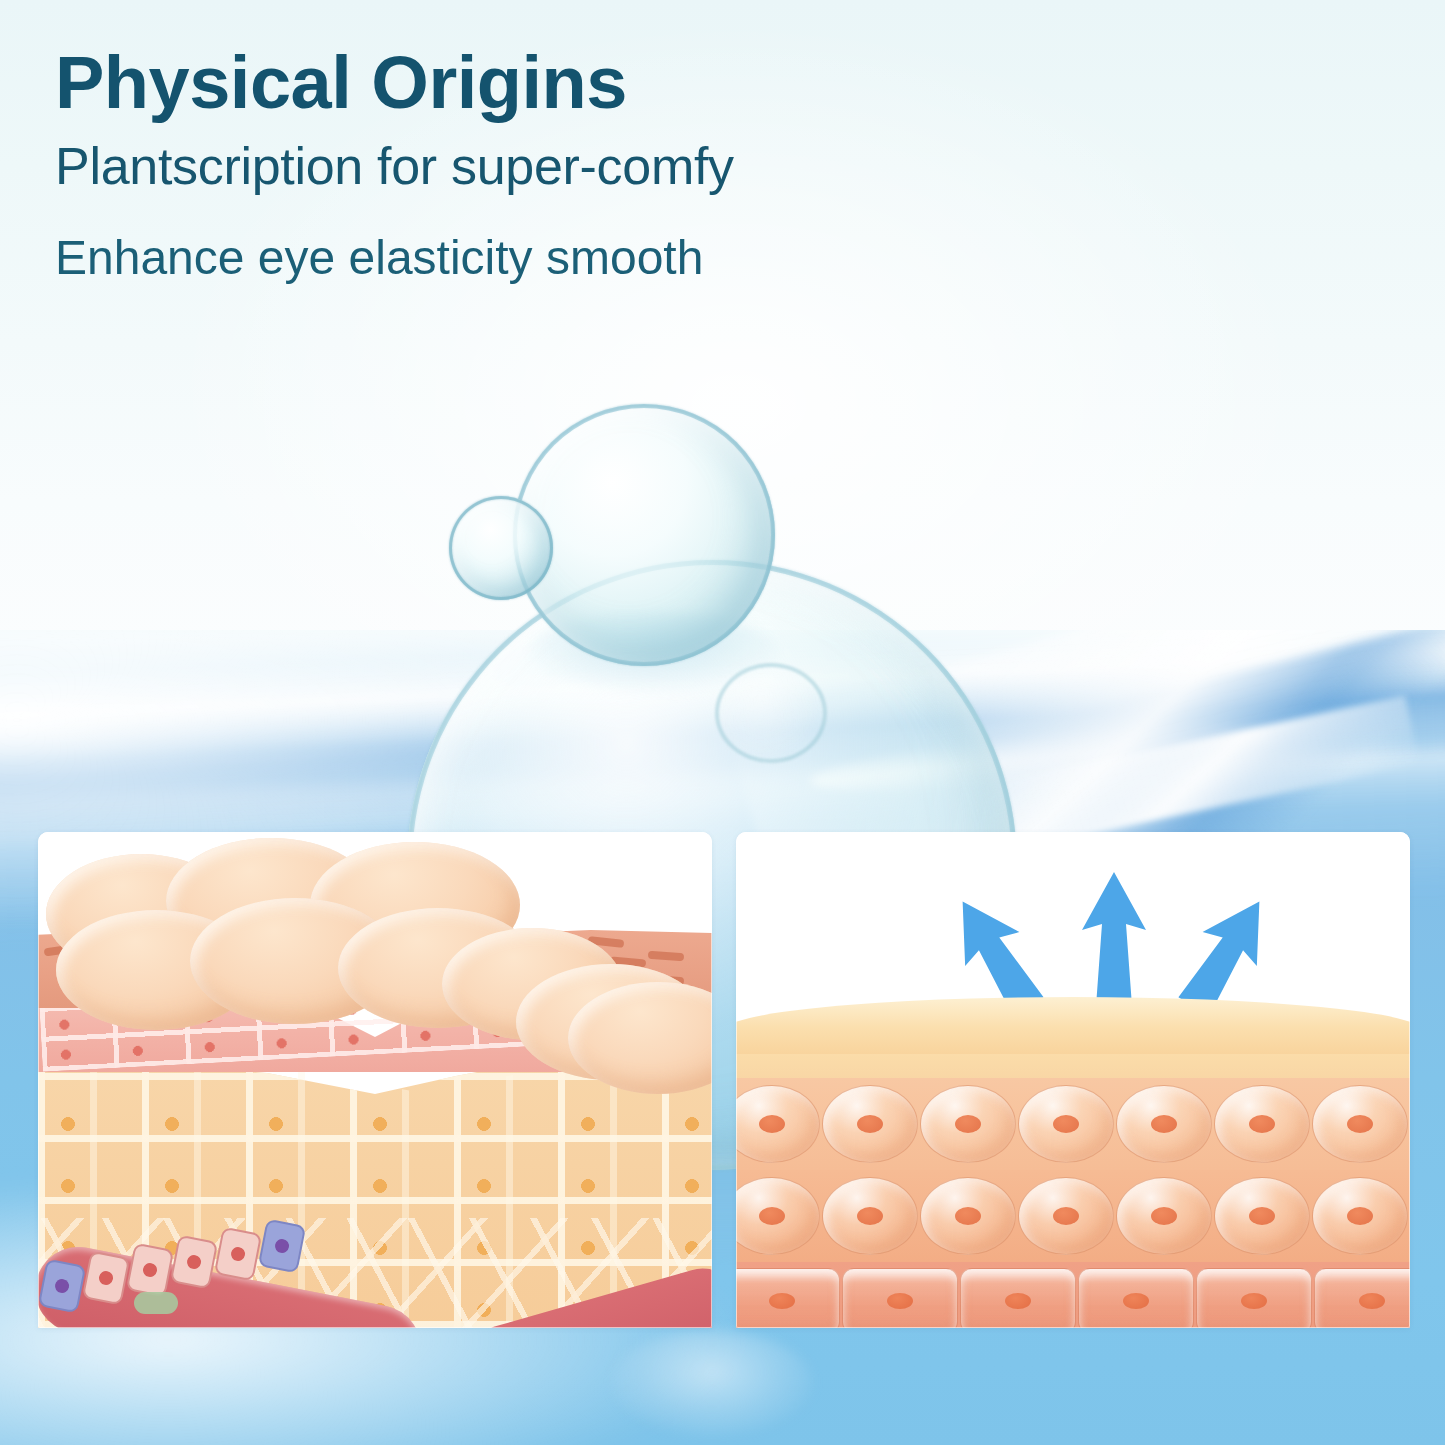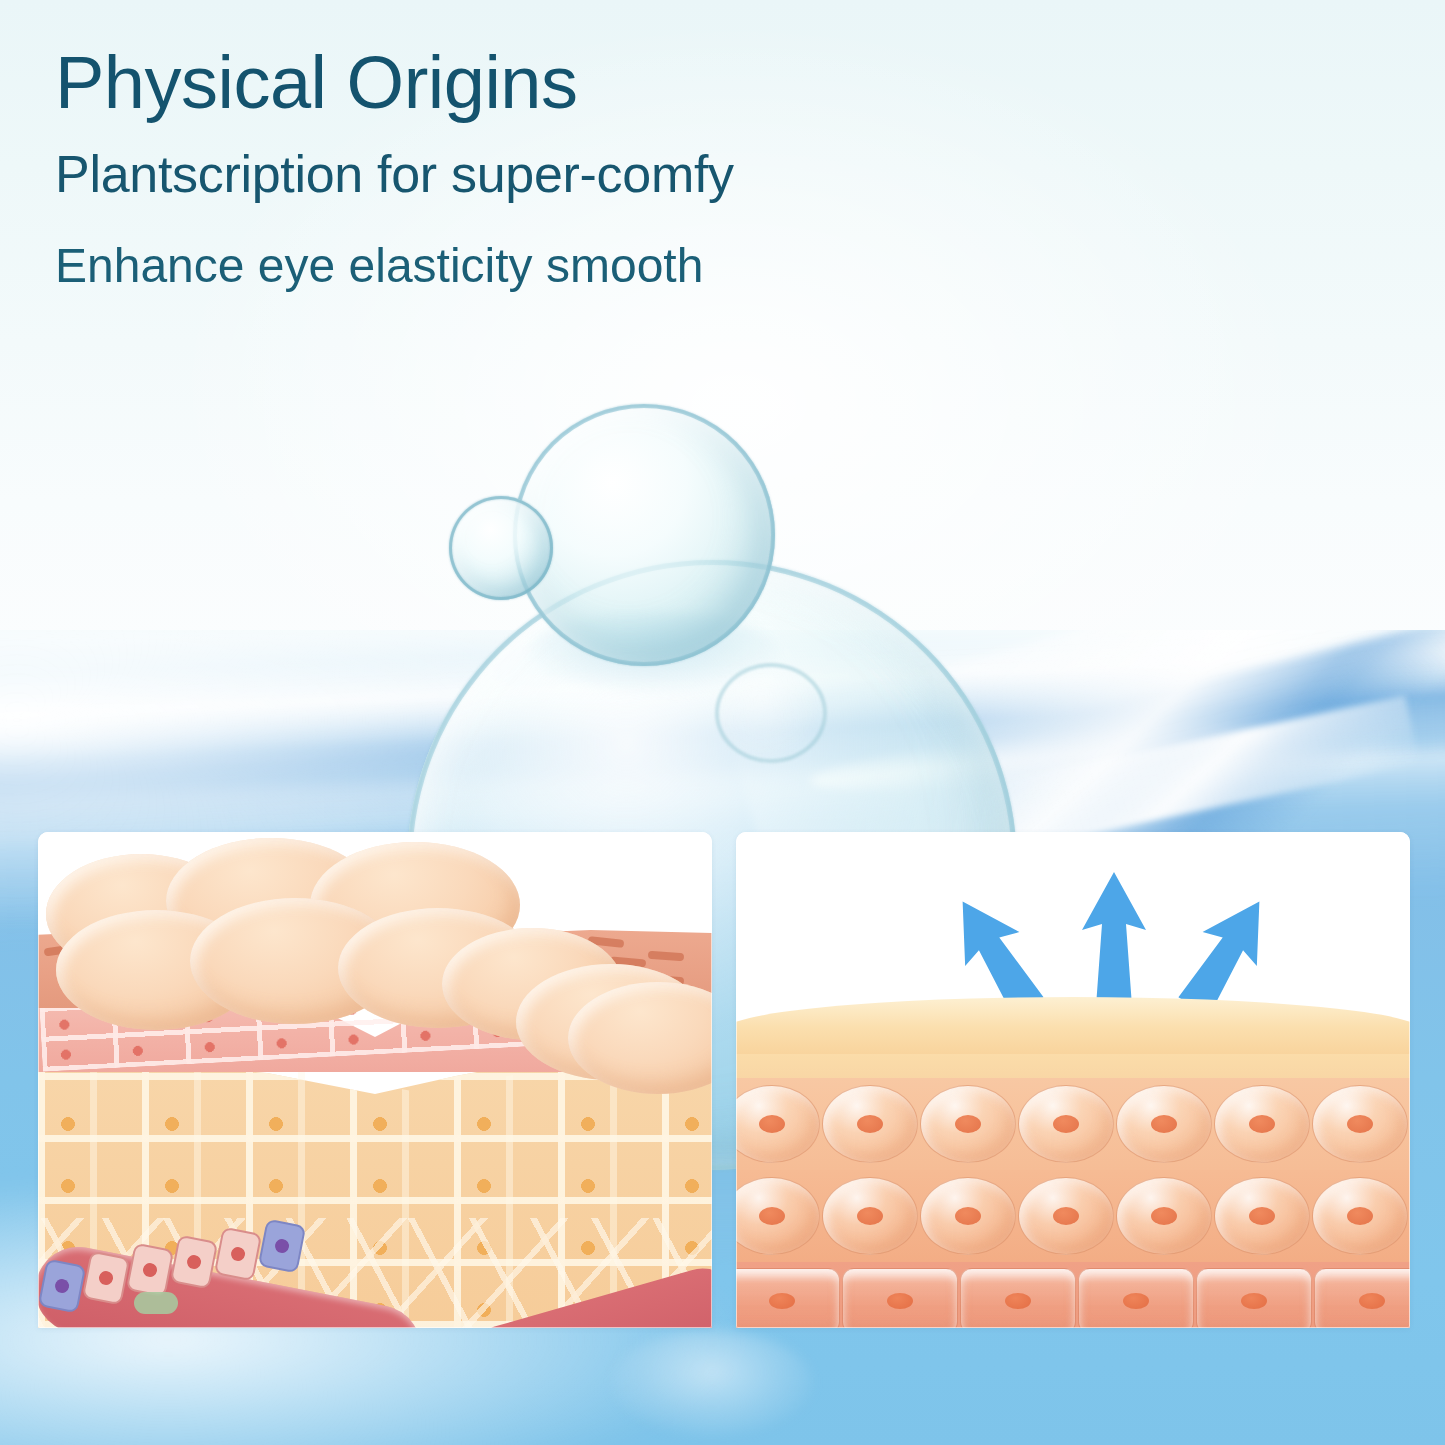--- a/index.html
+++ b/index.html
@@ -200,26 +200,26 @@
   .bubble-drip2 {
     position:absolute; left:862px; top:1268px; width:10px; height:50px;
     background:linear-gradient(180deg, rgba(255,255,255,.7), rgba(255,255,255,0));
     border-radius:50%;
     filter:blur(2px);
   }
 
   
   .textblock { position:absolute; left:55px; top:40px; }
   .title {
-    font-size:74px; font-weight:400; letter-spacing:-.5px;
+    font-size:74px; font-weight:700; letter-spacing:-.5px;
     color:#14536e; line-height:1.15;
     white-space:nowrap;
   }
   .subtitle {
-    margin-top:20px;
+    margin-top:12px;
     font-size:52px; font-weight:400; letter-spacing:-.3px;
     color:#17566f; line-height:1.15;
     white-space:nowrap;
   }
   .tagline {
     margin-top:32px;
     font-size:48px; font-weight:400;
     color:#1b5f77; line-height:1.2;
     white-space:nowrap;
   }

